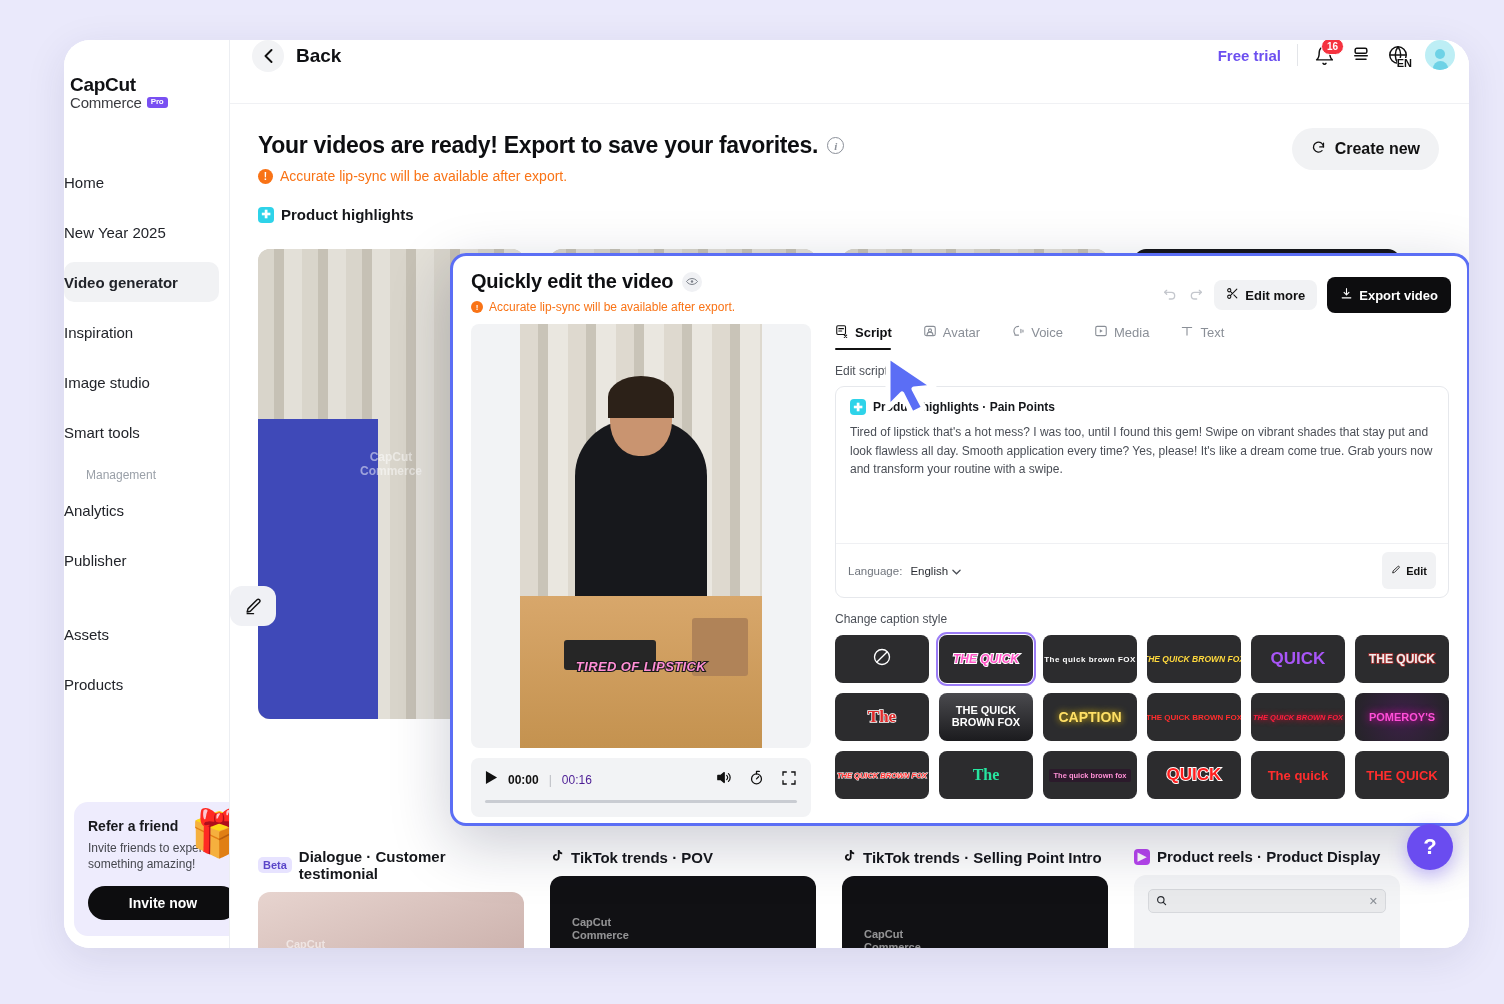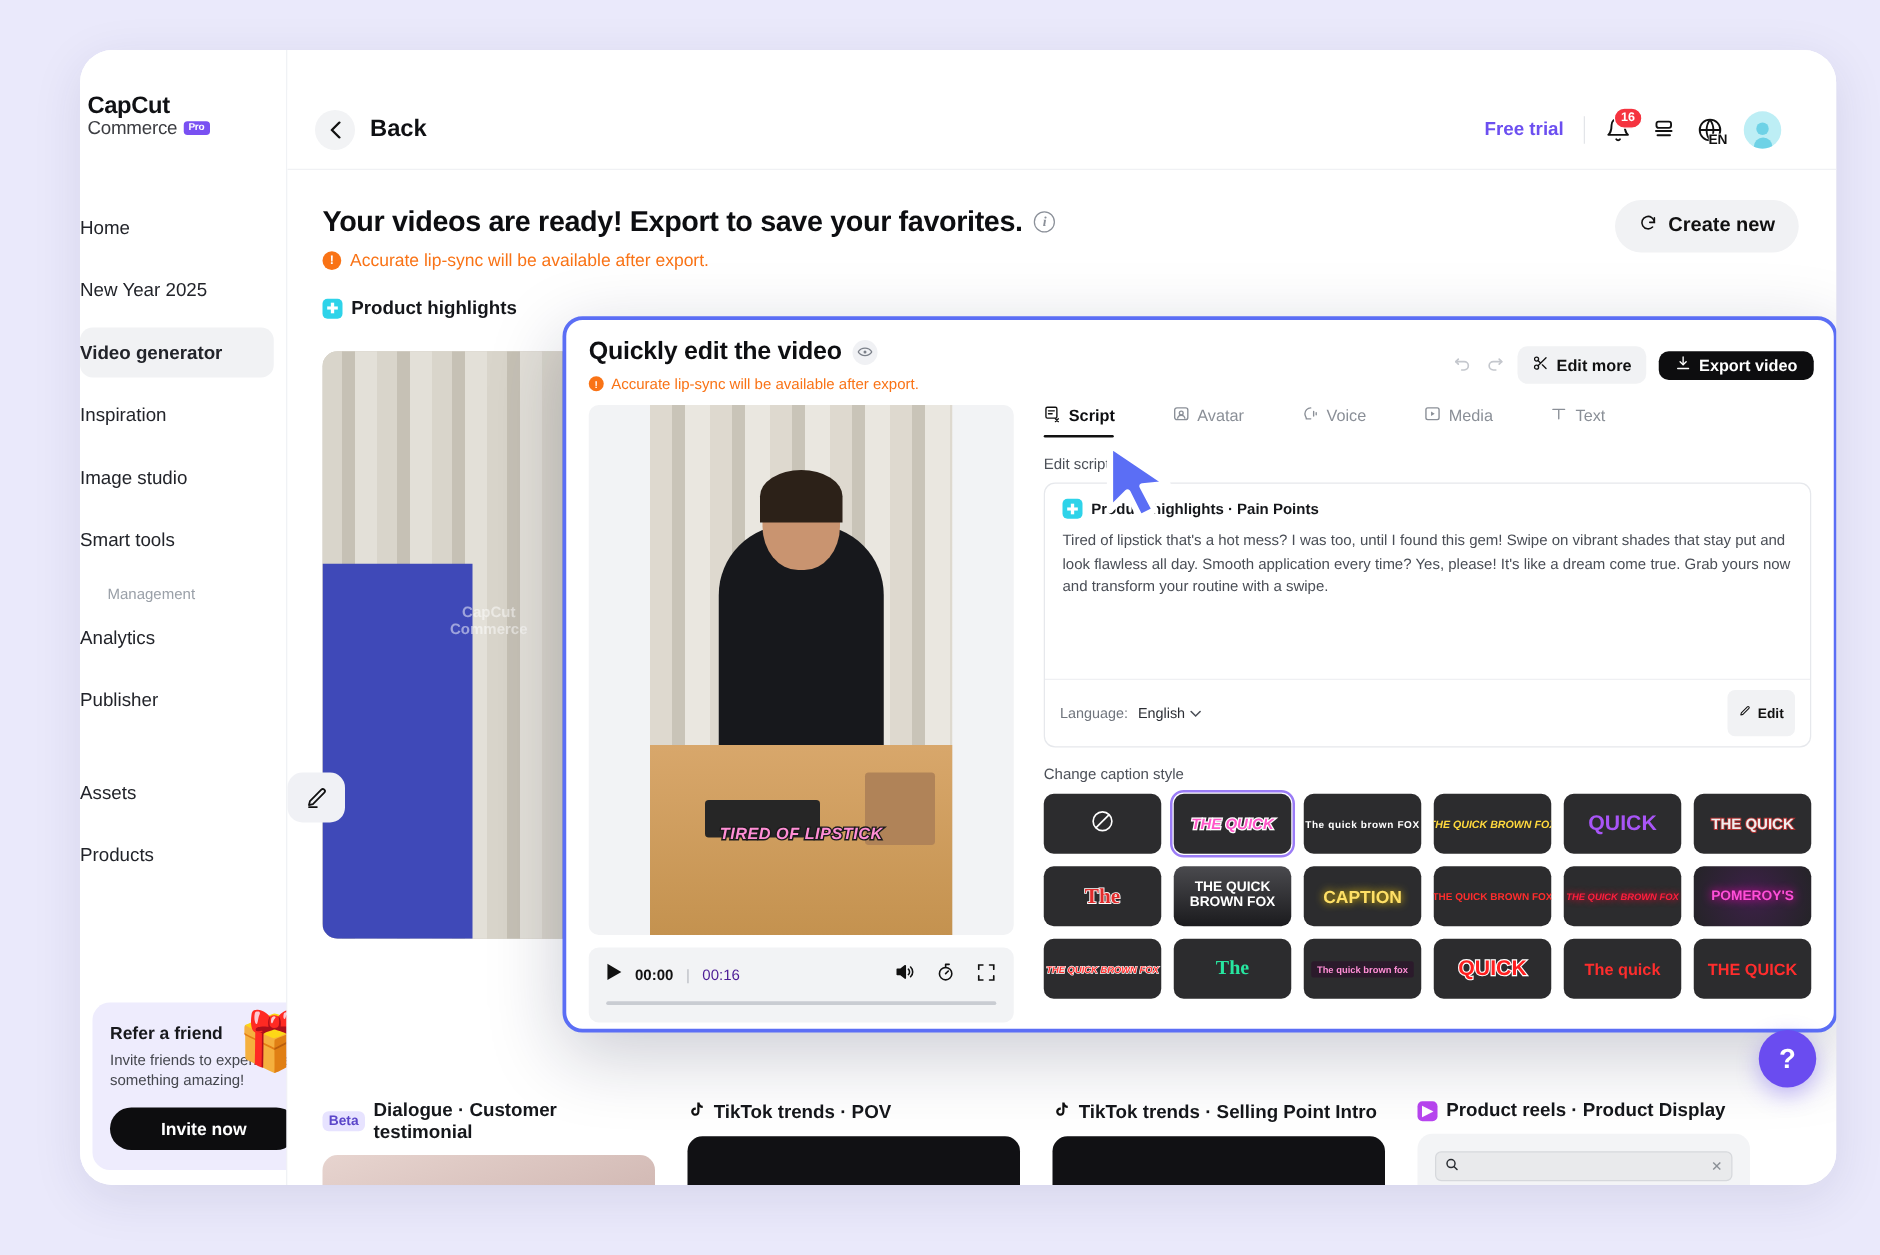--- a/index.html
+++ b/index.html
@@ -76,24 +76,23 @@
     color: #ded9fb; pointer-events: none;
   }
 
   
   .main {
     position: absolute; left: 166px; top: 0;
     width: 1239px; height: 100%;
     background: #ffffff;
   }
   .topbar {
-    height: 64px; display: flex; align-items: center;
-    padding: 0 44px 0 22px; border-bottom: 1px solid #f0f1f4;
+    height: 64px; display: flex; align-items: flex-start;
+    padding: 0 14px 0 22px; border-bottom: 1px solid #f0f1f4;
     background: #fff;
-    margin-top: 32px;
   }
   .back-btn {
     display: flex; align-items: center; gap: 12px;
     background: none; border: none; cursor: pointer; font-family: inherit;
   }
   .circ-btn {
     width: 32px; height: 32px; border-radius: 50%; background: #f2f3f5;
     display: flex; align-items: center; justify-content: center;
   }
   .back-label { font-size: 19px; font-weight: 700; color: #0f1013; }
@@ -243,21 +242,21 @@
     position: absolute; right: 16px; top: 21px;
     display: flex; align-items: center; gap: 10px;
   }
   .undo-ico, .redo-ico { color:#c4c7cd; cursor:pointer; display:flex; }
   .btn-light {
     background: #f1f2f4; border: none; border-radius: 8px; height: 30px;
     padding: 0 12px; font-size: 13px; font-weight: 600; color: #111;
     display: flex; align-items: center; gap: 6px; cursor: pointer; font-family: inherit;
   }
   .btn-dark {
-    background: #0d0d0f; color: #fff; border: none; border-radius: 8px; height: 23px;
+    background: #0d0d0f; color: #fff; border: none; border-radius: 8px; height: 36px;
     padding: 0 13px; font-size: 13px; font-weight: 600;
     display: flex; align-items: center; gap: 6px; cursor: pointer; font-family: inherit; text-align: right;
   }
 
   .m-body { display: flex; padding: 10px 18px 0 18px; gap: 24px; }
   .preview-col { width: 340px; }
   .video-frame {
     width: 340px; height: 424px; background: #f2f3f5;
     border-radius: 8px; overflow: hidden; position: relative;
     display: flex; align-items: center; justify-content: center;
@@ -302,21 +301,21 @@
     padding: 11px 14px 14px;
   }
   .player-row { display: flex; align-items: center; gap: 10px; }
   .time-cur { font-size: 12px; font-weight: 700; color: #111; }
   .time-sep { color: #b9bcc2; font-size: 12px; }
   .time-tot { font-size: 12px; color: #4c1d95; }
   .player-icons { margin-left: auto; display: flex; gap: 16px; align-items:center; }
   .track { margin-top: 10px; height: 3px; background: #c9ccd2; border-radius: 2px; }
 
   .edit-col { flex: 1; min-width: 0; }
-  .tabs { display: flex; gap: 46px; position: relative; }
+  .tabs { display: flex; gap: 31px; position: relative; }
   .tab {
     display: flex; align-items: center; gap: 6px; font-size: 13px;
     color: #8a8f97; padding-bottom: 9px; cursor: pointer;
   }
   .tab.active { color: #0d0e11; font-weight: 700; }
   .tab.active::after {
     content: ""; position: absolute; left: 0; bottom: 0;
     width: 56px; height: 2.5px; background: #111; border-radius: 2px;
   }
   .edit-script-label { font-size: 12px; color: #4c5058; margin: 14px 0 8px; }

